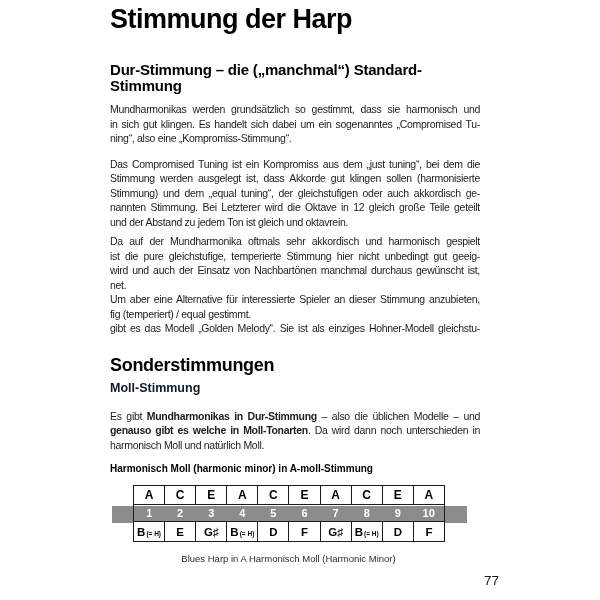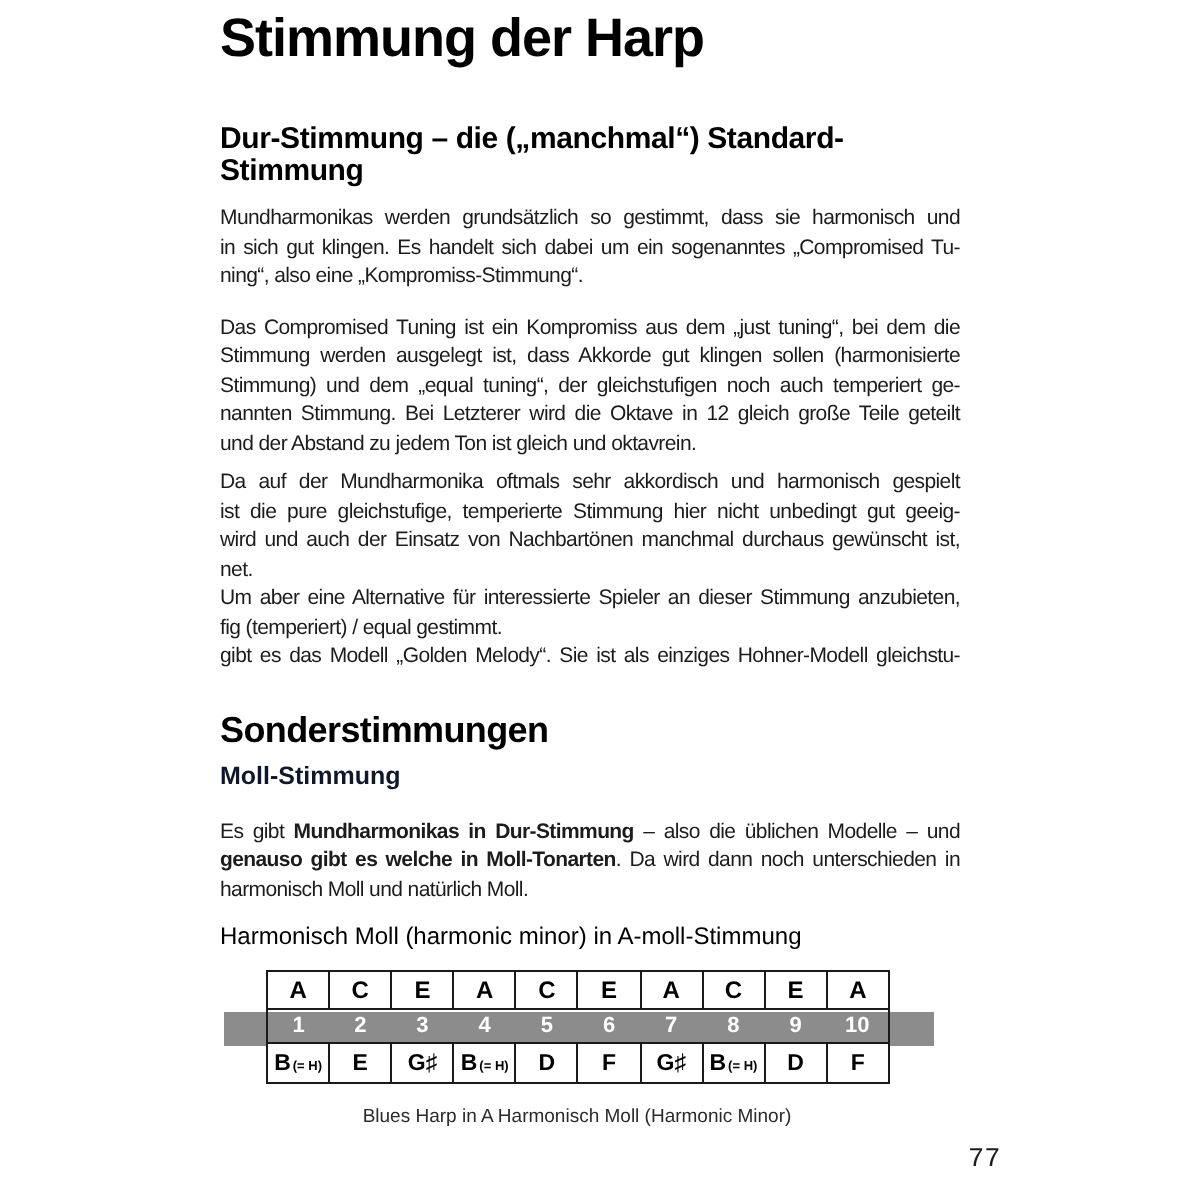--- a/index.html
+++ b/index.html
@@ -40,23 +40,23 @@
   }
   h4.sub-heading {
     margin: 6px 0 0 0;
     font-size: 12.5px;
     line-height: 14px;
     font-weight: bold;
     color: #0f172a;
   }
   h5.diagram-heading {
     margin: 10px 0 0 0;
-    font-size: 12px;
+    font-size: 10px;
     line-height: 13px;
-    font-weight: normal;
+    font-weight: bold;
     color: #000;
   }
   .para { margin: 0; font-size: 10.5px; letter-spacing: -0.3px; }
   .para-1 { margin-top: 8px; }
   .para-2 { margin-top: 11px; }
   .para-3 { margin-top: 5px; }
   .para-4 { margin-top: 14px; }
   .para .line {
     line-height: 14.5px;
     text-align: justify;
@@ -128,42 +128,41 @@
     width: 357px;
     text-align: center;
     font-size: 9.5px;
     color: #2a2a2a;
   }
   .page-number {
     position: absolute;
     left: 484px; top: 573px;
     font-size: 13.5px;
     color: #1c1c1c;
-    font-family: Liberation Mono, monospace;
   }
 </style>
 </head>
 <body>
 
 <div class="content">
 
   <h1 class="page-title">Stimmung der Harp</h1>
 
   <h2 class="section-heading">Dur-Stimmung – die („manchmal“) Standard-Stimmung</h2>
 
   <div class="para para-1">
       <div class="line"><span>Mundharmonikas werden grundsätzlich so gestimmt, dass sie harmonisch und</span></div>
       <div class="line"><span>in sich gut klingen. Es handelt sich dabei um ein sogenanntes „Compromised Tu-</span></div>
       <div class="line last"><span>ning“, also eine „Kompromiss-Stimmung“.</span></div>
     </div>
 
   <div class="para para-2">
       <div class="line"><span>Das Compromised Tuning ist ein Kompromiss aus dem „just tuning“, bei dem die</span></div>
       <div class="line"><span>Stimmung werden ausgelegt ist, dass Akkorde gut klingen sollen (harmonisierte</span></div>
-      <div class="line"><span>Stimmung) und dem „equal tuning“, der gleichstufigen noch auch temperiert ge-</span></div>
+      <div class="line"><span>Stimmung) und dem „equal tuning“, der gleichstufigen oder auch akkordisch ge-</span></div>
       <div class="line"><span>nannten Stimmung. Bei Letzterer wird die Oktave in 12 gleich große Teile geteilt</span></div>
       <div class="line last"><span>und der Abstand zu jedem Ton ist gleich und oktavrein.</span></div>
     </div>
 
   <div class="para para-3">
       <div class="line"><span>Da auf der Mundharmonika oftmals sehr akkordisch und harmonisch gespielt</span></div>
       <div class="line"><span>ist die pure gleichstufige, temperierte Stimmung hier nicht unbedingt gut geeig-</span></div>
       <div class="line"><span>wird und auch der Einsatz von Nachbartönen manchmal durchaus gewünscht ist,</span></div>
       <div class="line"><span>net.</span></div>
       <div class="line"><span>Um aber eine Alternative für interessierte Spieler an dieser Stimmung anzubieten,</span></div>

